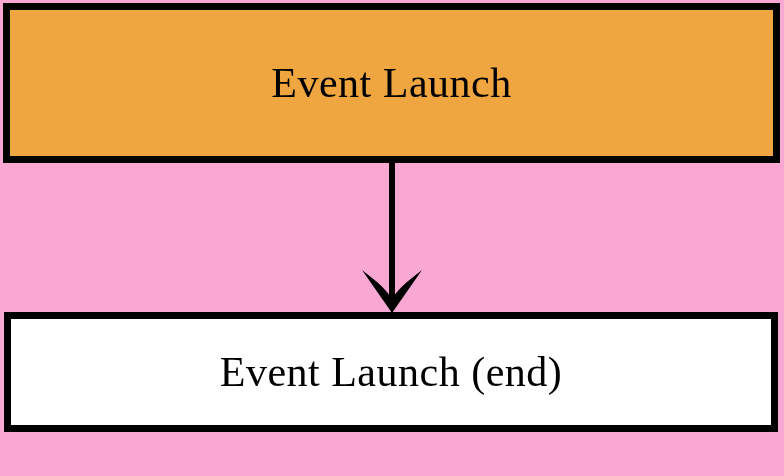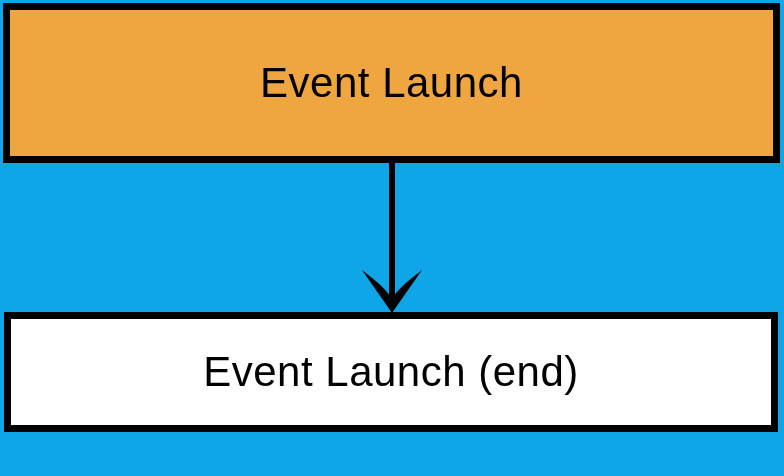--- a/index.html
+++ b/index.html
@@ -4,22 +4,22 @@
 <style>
   html, body {
     margin: 0;
     padding: 0;
     background: #ffffff;
   }
   .canvas {
     position: relative;
     width: 784px;
     height: 476px;
-    background: #0ea5e9;
-    font-family: Liberation Sans, sans-serif;
+    background: #f9a8d4;
+    font-family: Liberation Serif, serif;
     overflow: hidden;
   }
   .node {
     position: absolute;
     box-sizing: border-box;
     border: 7px solid #000000;
     display: flex;
     align-items: center;
     justify-content: center;
     font-size: 42px;

